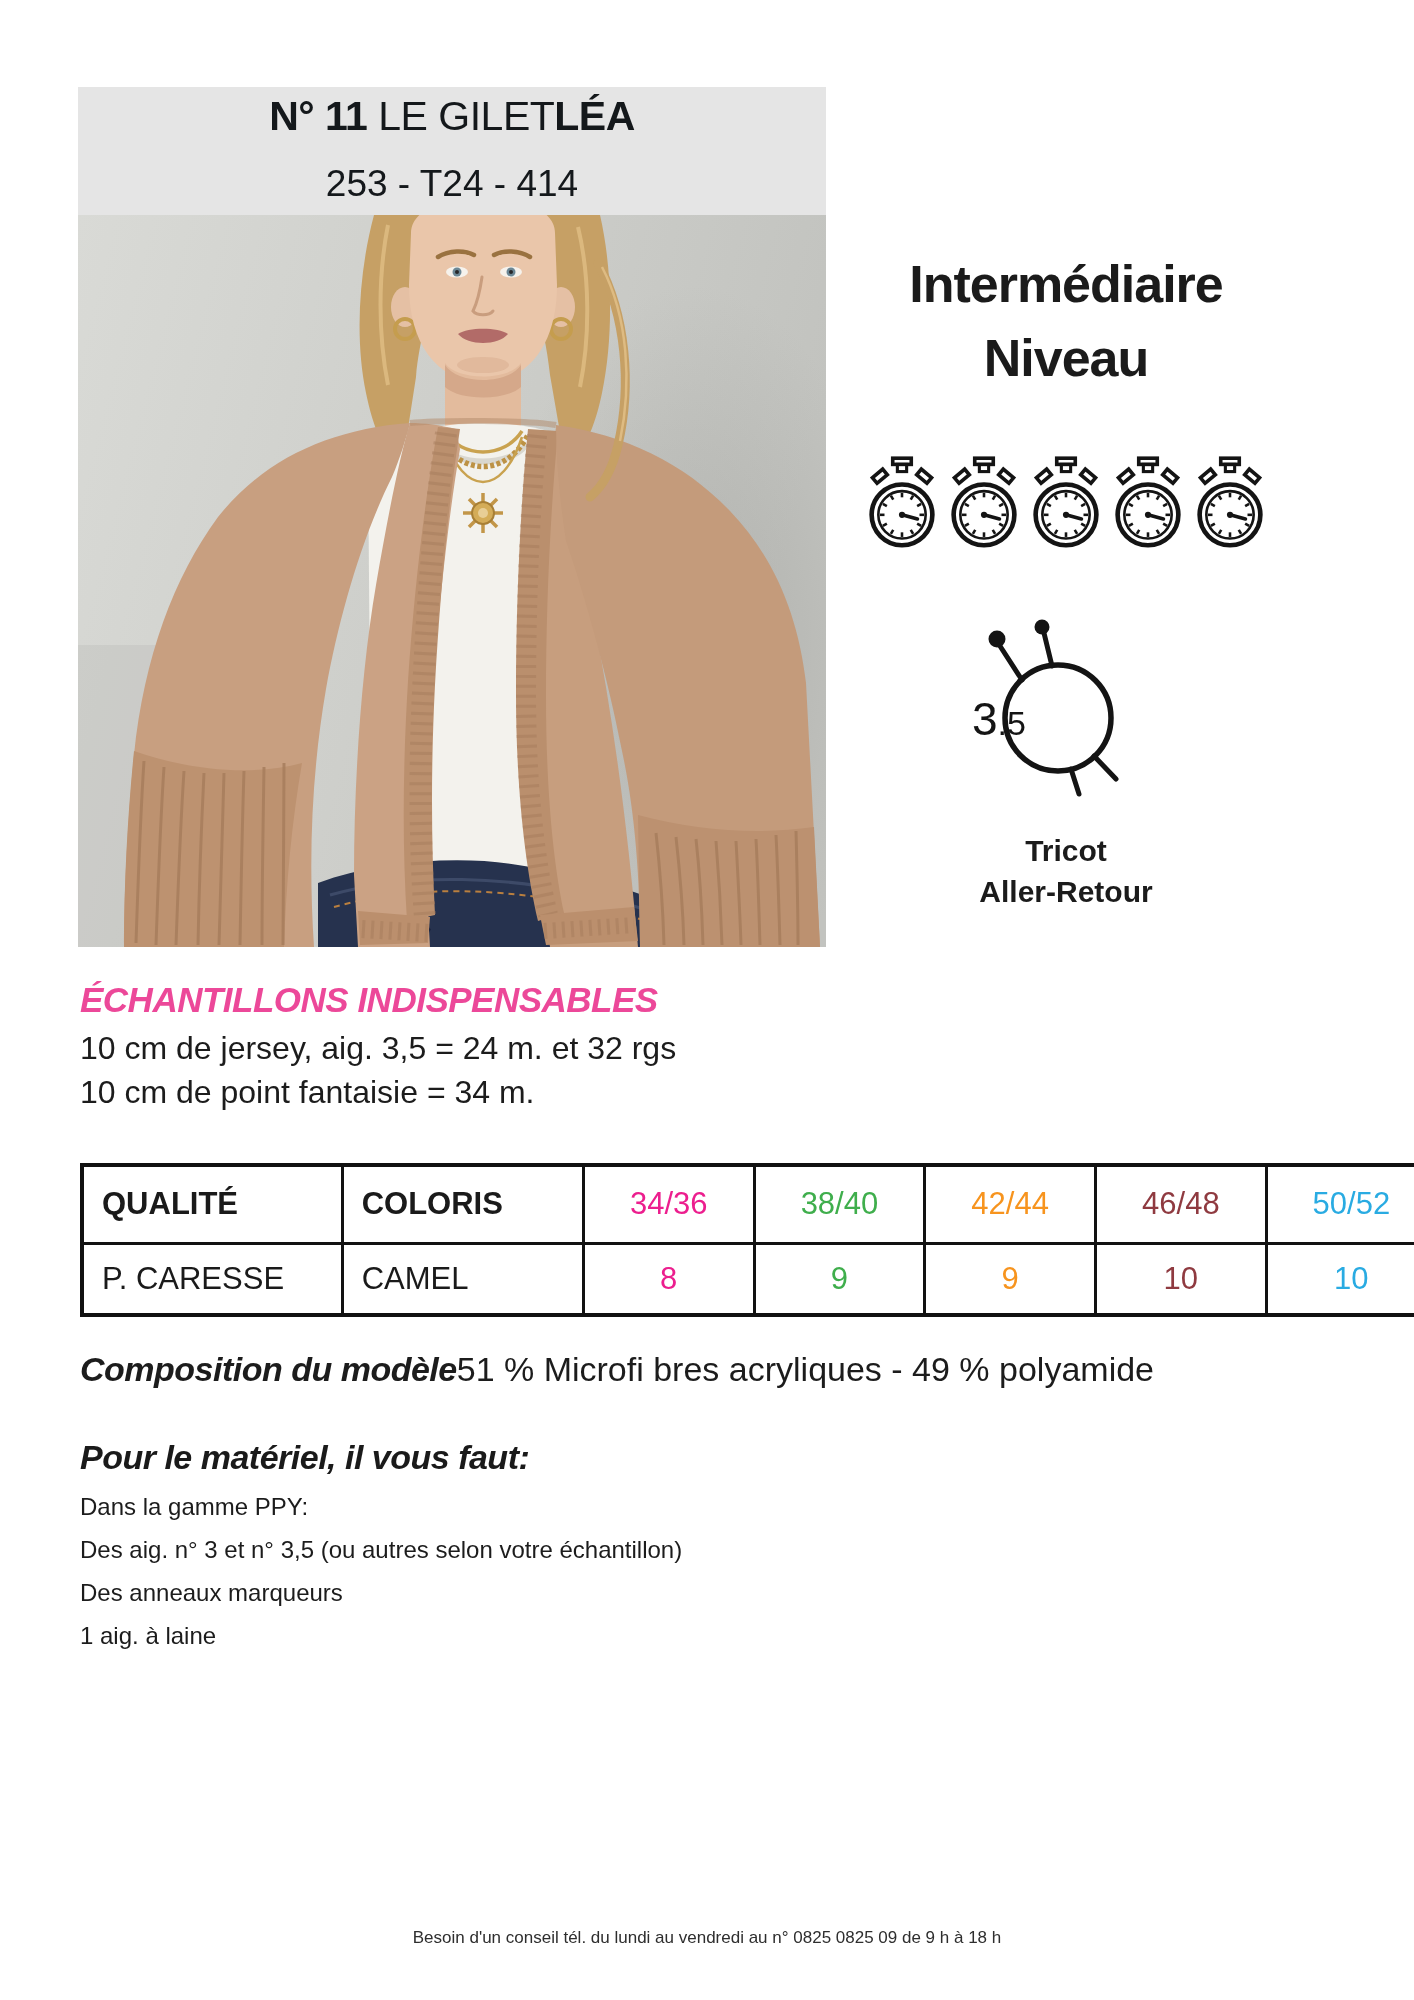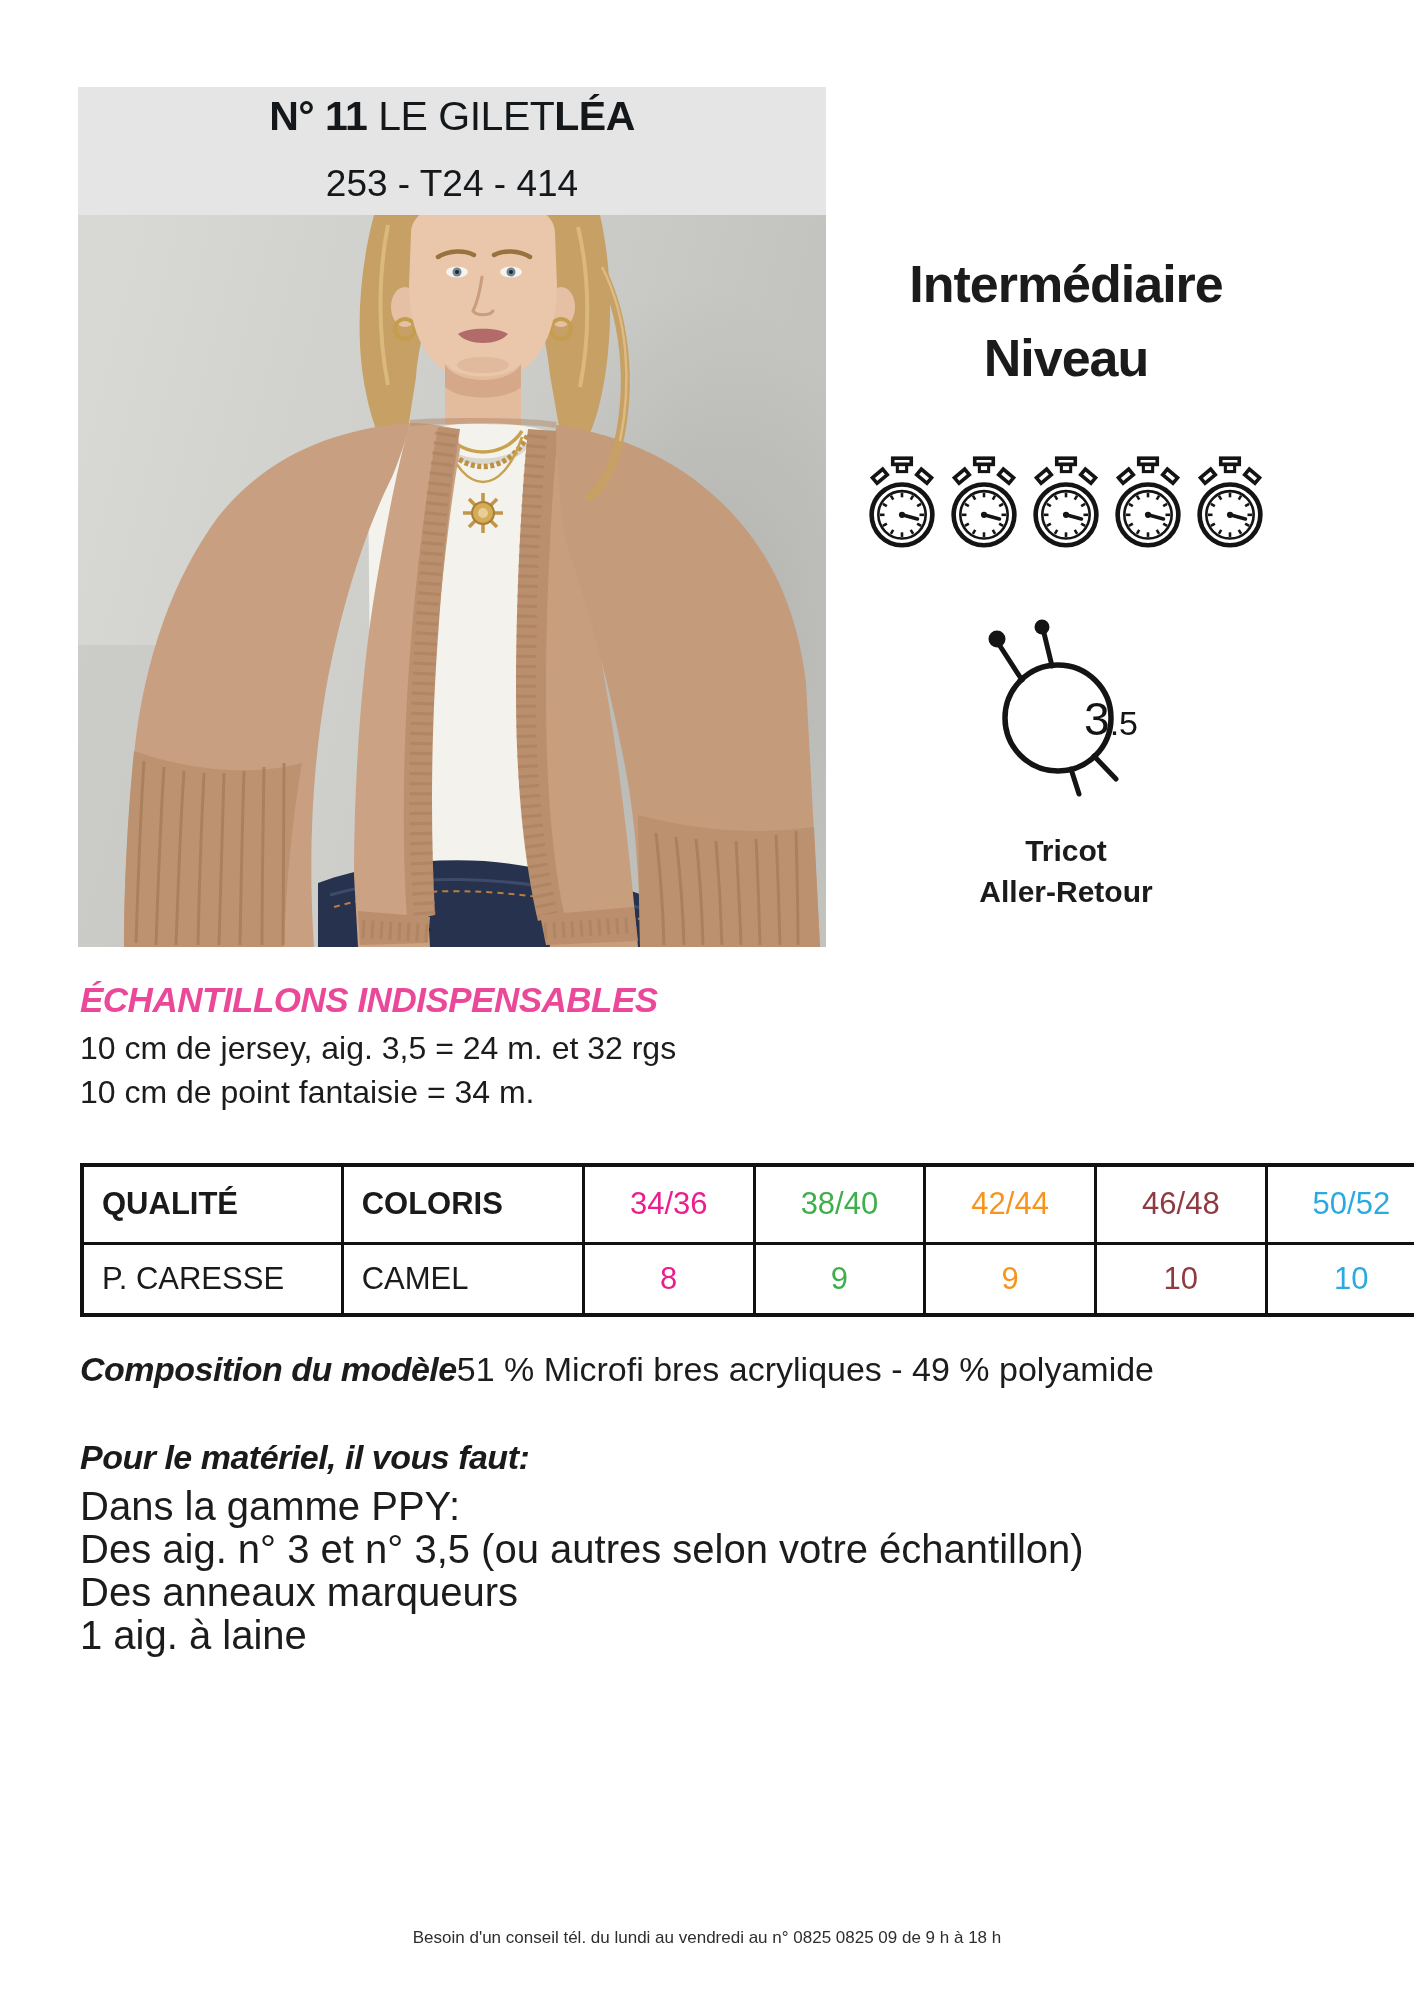--- a/index.html
+++ b/index.html
@@ -18,21 +18,21 @@
   
   .photo{position:absolute;left:78px;top:215px;width:748px;height:732px;display:block;}
 
   
   .level{position:absolute;left:826px;top:248px;width:480px;text-align:center;
          font-weight:700;font-size:52px;line-height:1.42;letter-spacing:-1px;color:#1b1b1b;}
   .timers{position:absolute;left:826px;top:456px;width:480px;display:flex;justify-content:center;gap:12px;}
   .stopwatch{width:70px;height:95px;}
   .needle{position:absolute;left:972px;top:618px;width:172px;height:180px;}
   .needle svg{position:absolute;inset:0;}
-  .needle-num{position:absolute;left:0;right:6px;top:74px;text-align:right;color:#141414;}
+  .needle-num{position:absolute;left:0;right:6px;top:74px;text-align:left;color:#141414;}
   .n-big{font-size:46px;}
   .n-small{font-size:34px;}
   .technique{position:absolute;left:826px;top:830px;width:480px;text-align:center;
              font-weight:700;font-size:30px;line-height:1.38;color:#1b1b1b;}
 
   
   .gauge{position:absolute;left:80px;top:980px;}
   .gauge-h{font-size:35px;font-weight:700;font-style:italic;letter-spacing:-0.5px;margin-bottom:6px;}
   .body-line{font-size:32px;line-height:44px;color:#1c1c1c;}
 
@@ -45,21 +45,21 @@
   .sizes .left{text-align:left;padding-left:18px;}
   .sizes th.left{font-weight:700;}
   .sizes td.left{font-weight:400;}
   .sizes .size{text-align:center;font-weight:400;padding:0;}
 
   
   .composition{position:absolute;left:80px;top:1350px;font-size:34px;color:#1c1c1c;}
   .bi{font-weight:700;font-style:italic;letter-spacing:-0.5px;}
   .materials{position:absolute;left:80px;top:1438px;}
   .mat-h{font-size:34px;margin-bottom:8px;}
-  .materials .body-line{font-size:40px;line-height:43px;}
+  .materials .body-line{font-size:24px;line-height:43px;}
 
   .footer{position:absolute;left:0;top:1928px;width:100%;text-align:center;
           font-size:17px;color:#2e2e2e;}
 </style>
 </head>
 <body>
 
 <div class="page">
 
   <div class="band" style="background: #e5e5e5;">

